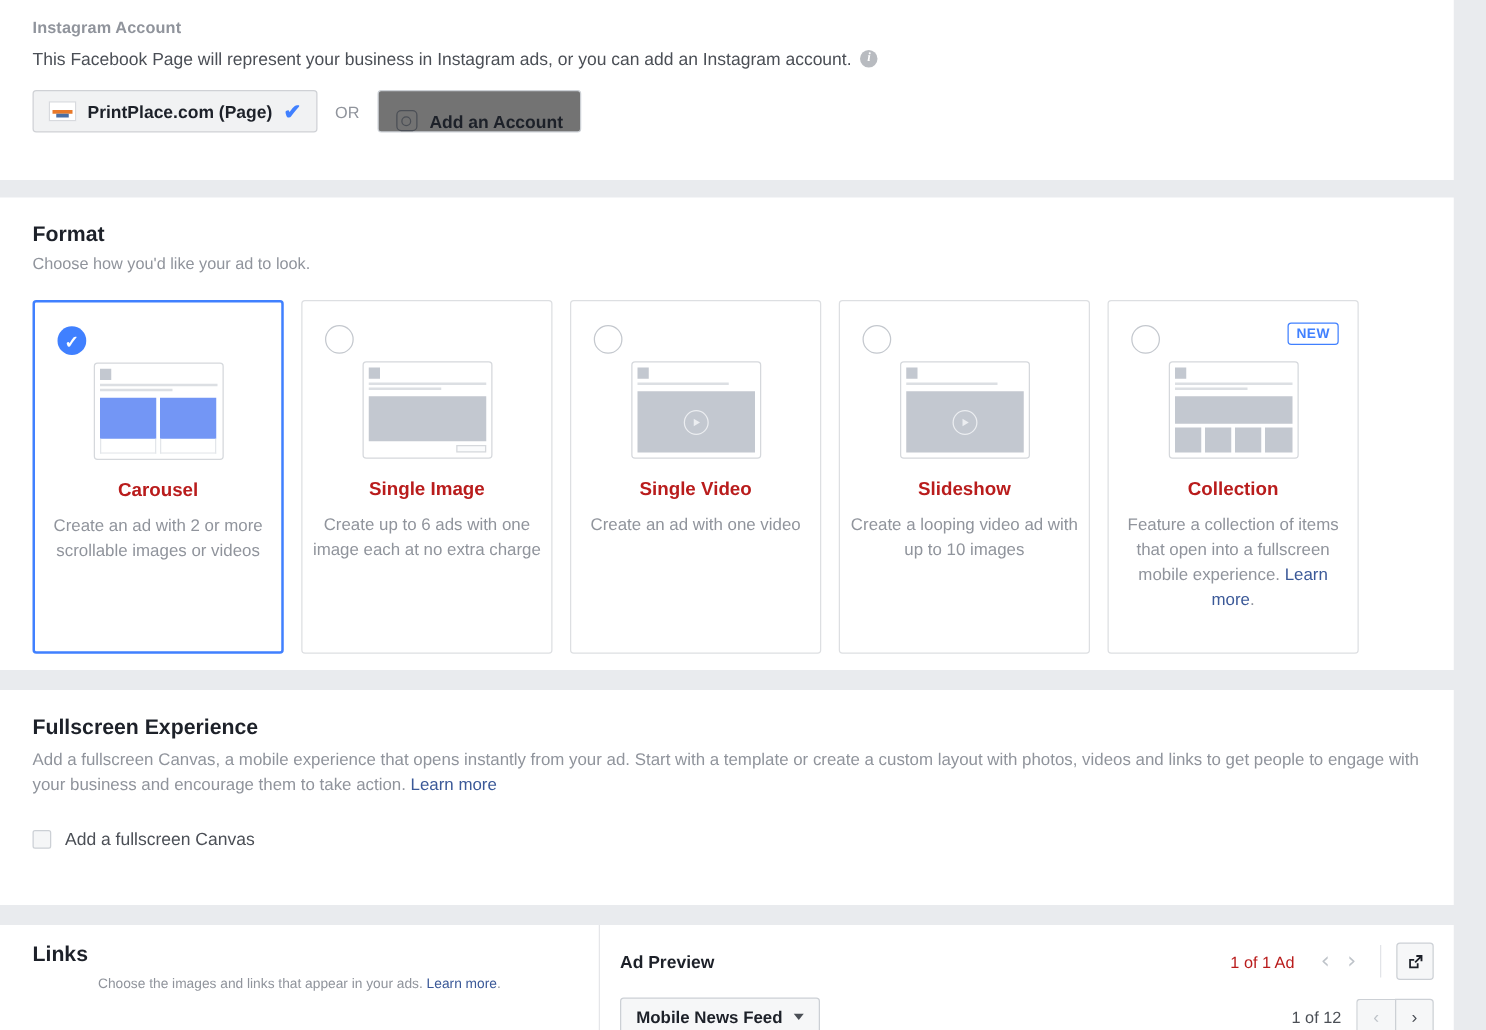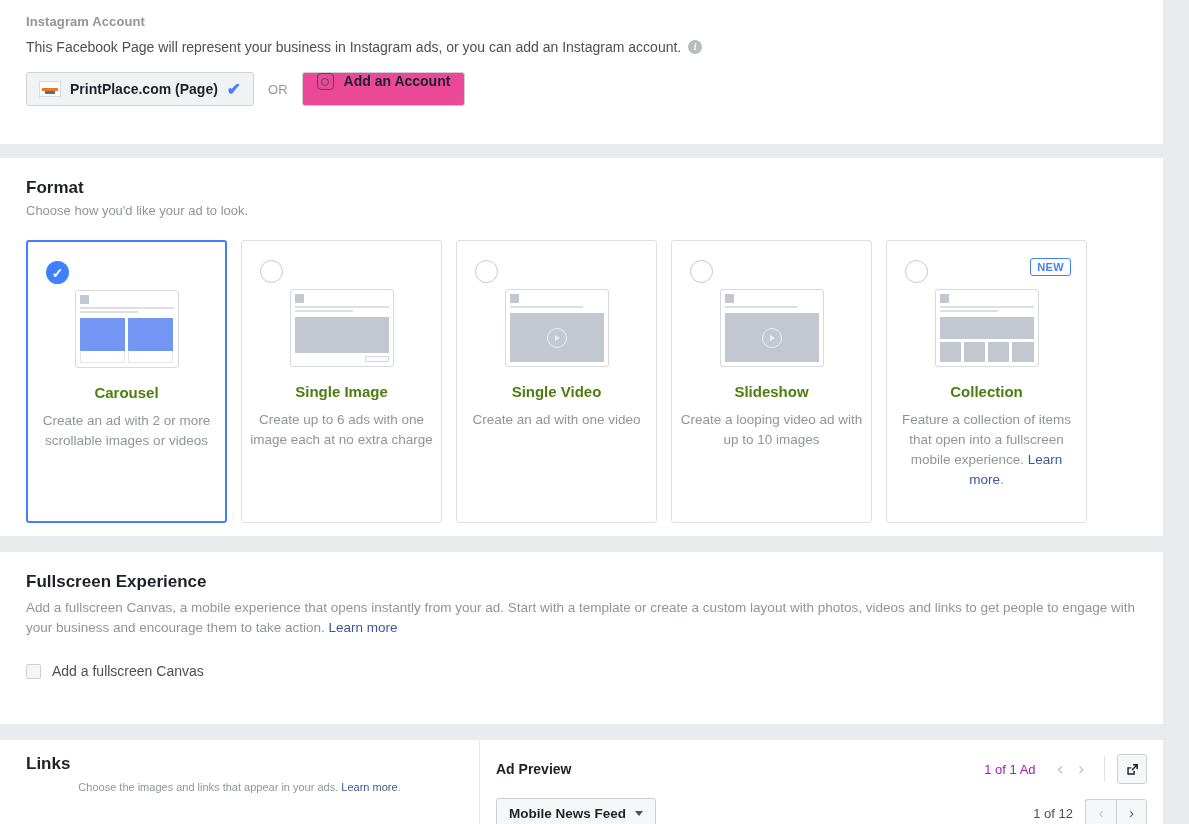--- a/index.html
+++ b/index.html
@@ -54,22 +54,22 @@
     background: #e8792a;
   }
   .ig-thumb::after {
     content: ""; position: absolute; left: 5px; right: 5px; top: 9px; height: 3px;
     background: #4a6fa5;
   }
   .ig-page-name { font-size: 14px; font-weight: bold; color: #1d2129; }
   .ig-check { color: #4080ff; font-size: 17px; margin-left: 9px; font-weight: bold; }
   .ig-or { font-size: 13px; color: #90949c; margin: 0 14px; }
   .ig-add-btn {
-    display: flex; align-items: flex-start; height: 34px; padding: 0 14px;
-    background: #ec4899; border: 1px solid #ccd0d5; border-radius: 3px;
+    display: flex; align-items: flex-end; height: 34px; padding: 0 14px;
+    background: #737373; border: 1px solid #ccd0d5; border-radius: 3px;
     cursor: pointer;
   }
   .ig-cam {
     width: 17px; height: 17px; border: 1.6px solid #4b4f56; border-radius: 4px;
     position: relative; margin-right: 10px; flex: none;
   }
   .ig-cam::after {
     content: ""; position: absolute; left: 3.6px; top: 3.6px; width: 6px; height: 6px;
     border: 1.6px solid #4b4f56; border-radius: 50%;
   }
@@ -129,21 +129,21 @@
   .car-wrap { flex: 1; display: flex; gap: 3px; margin-top: 3px; overflow: hidden; min-height: 0; }
   .car-cell { flex: none; width: 45px; display: flex; flex-direction: column; }
   .car-img { background: #7396f5; flex: 1; }
   .car-foot { height: 12px; border: 1px solid #e3e6ea; border-top: none; padding: 2px; }
   .car-foot .t-line { background: #e3e6ea; }
   
   .col-tiles { display: flex; gap: 3px; margin-top: 3px; height: 20px; }
   .col-tile { flex: 1; background: #c3c8d0; }
 
   .card-title {
-    text-align: center; font-size: 15px; font-weight: bold; color: #4d7c0f;
+    text-align: center; font-size: 15px; font-weight: bold; color: #b91c1c;
     margin-top: 16px;
   }
   .card-desc {
     text-align: center; font-size: 13.5px; color: #90949c; line-height: 20px;
     margin-top: 10px; padding: 0 6px;
   }
   .lnk { color: #3b5998; text-decoration: none; }
 
   
   #panel-fullscreen { top: 552px; height: 172px; }
@@ -159,21 +159,21 @@
   #panel-links { top: 740px; height: 84px; }
   .split { display: flex; height: 84px; }
   .links-col { width: 479px; padding: 0 26px; flex: none; }
   .preview-col { flex: 1; border-left: 1px solid #e5e6e9; padding: 0 16px; position: relative; }
   .links-title { font-size: 17px; font-weight: bold; color: #1d2129; padding-top: 14px; }
   .links-sub { font-size: 11px; color: #90949c; margin-top: 7px; text-align: center; }
 
   .prev-head { display: flex; align-items: center; padding-top: 14px; }
   .prev-title { font-size: 14px; font-weight: bold; color: #1d2129; }
   .prev-right { margin-left: auto; display: flex; align-items: center; }
-  .prev-count { font-size: 13px; color: #a21caf; margin-right: 14px; }
+  .prev-count { font-size: 13px; color: #b91c1c; margin-right: 14px; }
   .chev {
     font-size: 18px; color: #bec3c9; padding: 0 7px; cursor: pointer;
     font-family: "DejaVu Sans", sans-serif; line-height: 1;
   }
   .vdiv { width: 1px; height: 26px; background: #e2e4e8; margin: 0 12px; }
   .popout-btn {
     width: 30px; height: 30px; border: 1px solid #ccd0d5; border-radius: 3px;
     background: #f6f7f8; display: flex; align-items: center; justify-content: center;
     cursor: pointer;
   }

